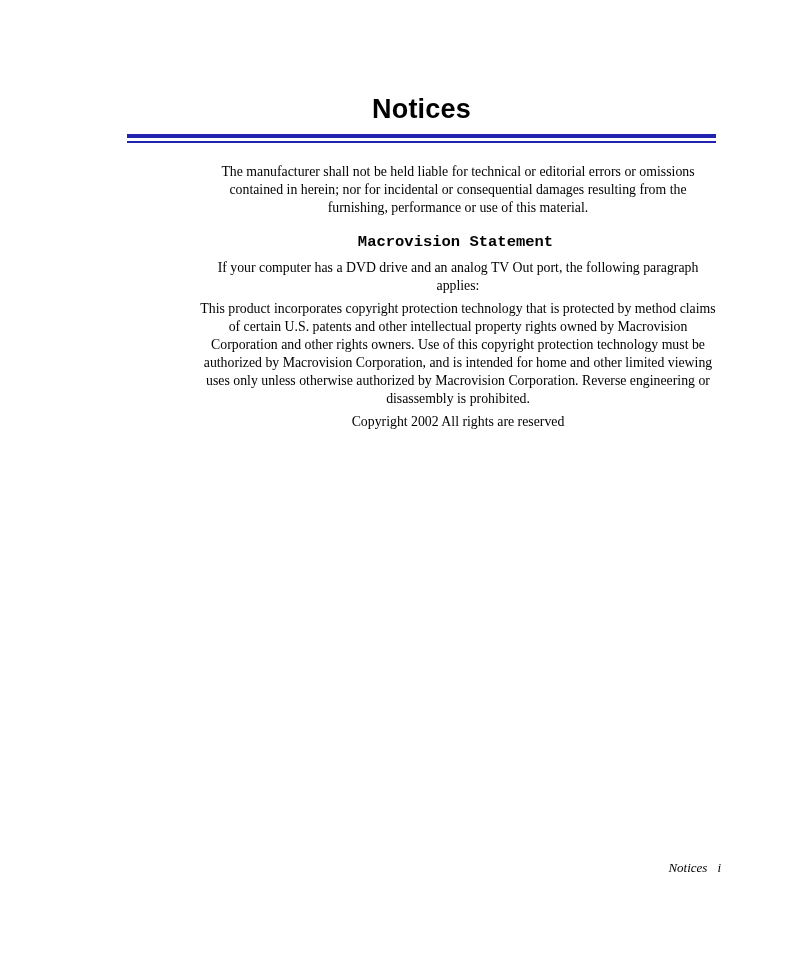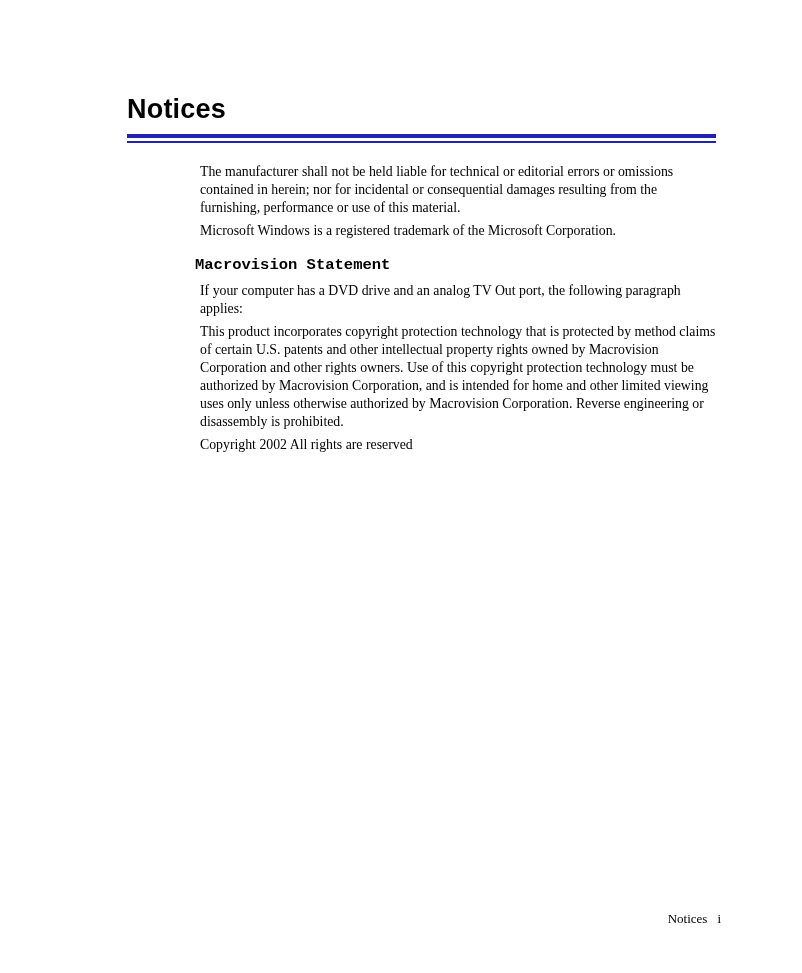--- a/index.html
+++ b/index.html
@@ -9,20 +9,21 @@
     height: 973px;
     background: #ffffff;
     color: #000000;
     font-family: "Liberation Serif", serif;
     position: relative;
     overflow: hidden;
   }
   .page {
     position: absolute;
     inset: 0;
+    text-align: center;
   }
   .content {
     position: absolute;
     left: 127px;
     top: 95px;
     width: 589px;
   }
   h1.title {
     font-family: "Liberation Sans", sans-serif;
     font-weight: bold;
@@ -55,40 +56,40 @@
     font-weight: bold;
     font-size: 15.5px;
     margin: 16px 0 8px -5px;
     line-height: 1.2;
   }
   p.bold-lead {
     font-weight: normal;
   }
   .footer {
     position: absolute;
-    top: 911px;
+    top: 860px;
     right: 81px;
+    font-style: italic;
     font-size: 13px;
     white-space: nowrap;
   }
   .footer .footer-page {
     margin-left: 10px;
   }
 </style>
 </head>
 <body>
 
 <div class="page">
   <div class="content">
     <h1 class="title">Notices</h1>
     <div class="rule"></div>
 
     <div class="body-block">
       <p class="spaced">The manufacturer shall not be held liable for technical or editorial errors or omissions contained in herein; nor for incidental or consequential damages resulting from the furnishing, performance or use of this material.</p>
-      <p>Microsoft Windows is a registered trademark of the Microsoft Corporation.</p>
 
       <h2 class="section-heading">Macrovision Statement</h2>
       <p class="bold-lead">If your computer has a DVD drive and an analog TV Out port, the following paragraph applies:</p>
       <p>This product incorporates copyright protection technology that is protected by method claims of certain U.S. patents and other intellectual property rights owned by Macrovision Corporation and other rights owners. Use of this copyright protection technology must be authorized by Macrovision Corporation, and is intended for home and other limited viewing uses only unless otherwise authorized by Macrovision Corporation. Reverse engineering or disassembly is prohibited.</p>
       <p>Copyright 2002 All rights are reserved</p>
     </div>
   </div>
 
   <div class="footer">
     <span class="footer-label">Notices</span><span class="footer-page">i</span>

